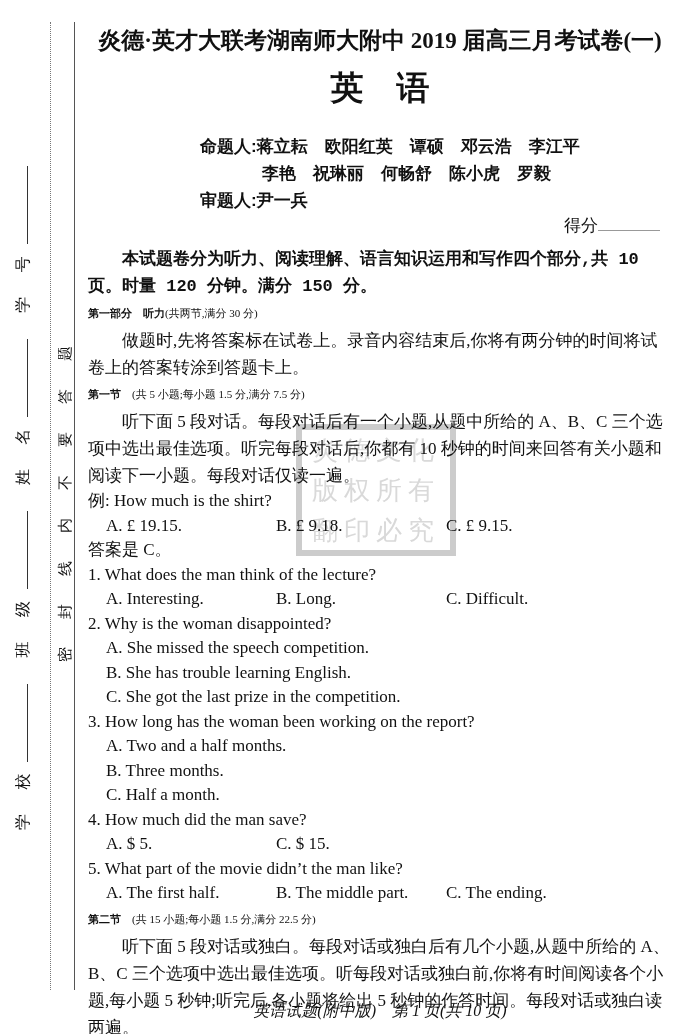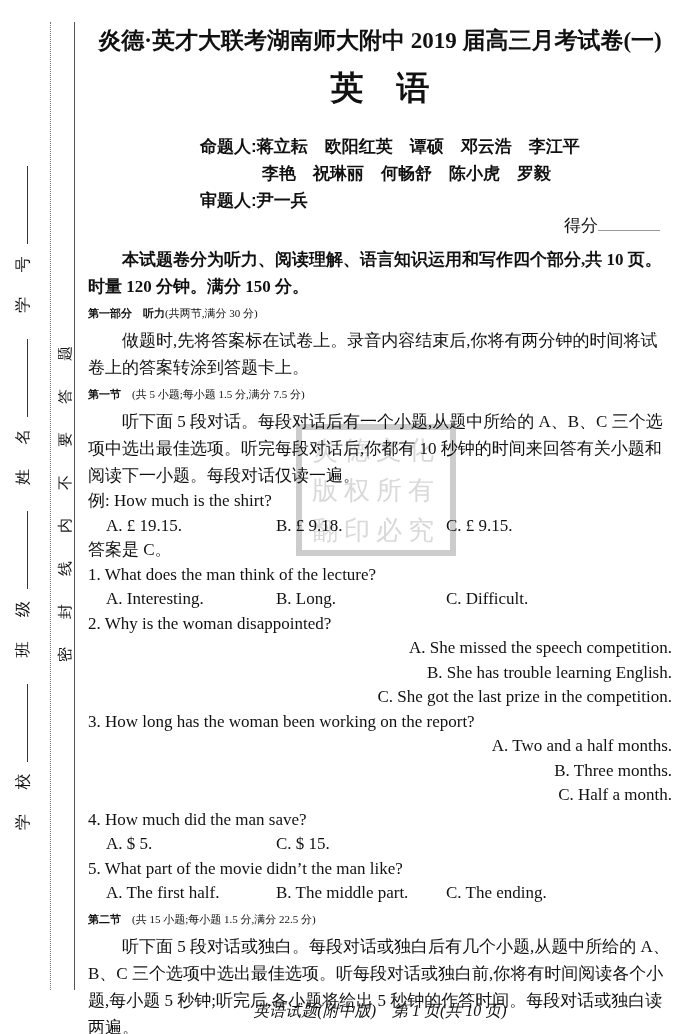--- a/index.html
+++ b/index.html
@@ -39,29 +39,29 @@
   }
   .subject{font-size:33px;line-height:40px;font-weight:bold;text-align:center;margin:12px 0 0 0;
     font-family:"Liberation Sans",sans-serif;}
   .setters{margin:25px 0 0 112px;font-size:17px;line-height:27px;font-weight:bold;
     font-family:"Liberation Sans",sans-serif;}
   .setters .line2{padding-left:62px;}
   .score-row{text-align:right;font-size:17px;line-height:24px;font-weight:normal;padding-right:12px;
     font-family:"Liberation Sans",sans-serif;}
   .score-line{display:inline-block;width:62px;height:15px;border-bottom:1px solid #999;}
   .intro{font-size:17px;line-height:27px;font-weight:bold;text-indent:2em;margin:8px 0 0 0;
-    font-family:Liberation Serif, serif;}
+    font-family:Liberation Mono, monospace;}
   .part-heading{font-size:11px;line-height:27px;}
   .part-heading .hd{font-weight:bold;font-family:"Liberation Sans",sans-serif;}
   .part-heading .note{font-weight:normal;}
   .para{font-size:17px;line-height:27px;text-indent:2em;margin:0;}
   .q-area{font-size:17px;line-height:24.5px;}
   .q-line{}
   .opt-row{display:grid;grid-template-columns:170px 170px 1fr;padding-left:18px;}
-  .opt-line{padding-left:18px;text-align:right;}
+  .opt-line{padding-left:18px;}
   .page-footer{position:absolute;left:88px;width:584px;bottom:12px;text-align:center;font-size:16px;z-index:1;font-style:italic;}
 </style>
 </head>
 <body>
 
 <div class="watermark" style="border-color: rgb(204, 204, 204);">
     <div style="color: rgb(217, 217, 217);">炎德文化</div>
     <div style="color: rgb(217, 217, 217);">版权所有</div>
     <div style="color: rgb(217, 217, 217);">翻印必究</div>
   </div>

